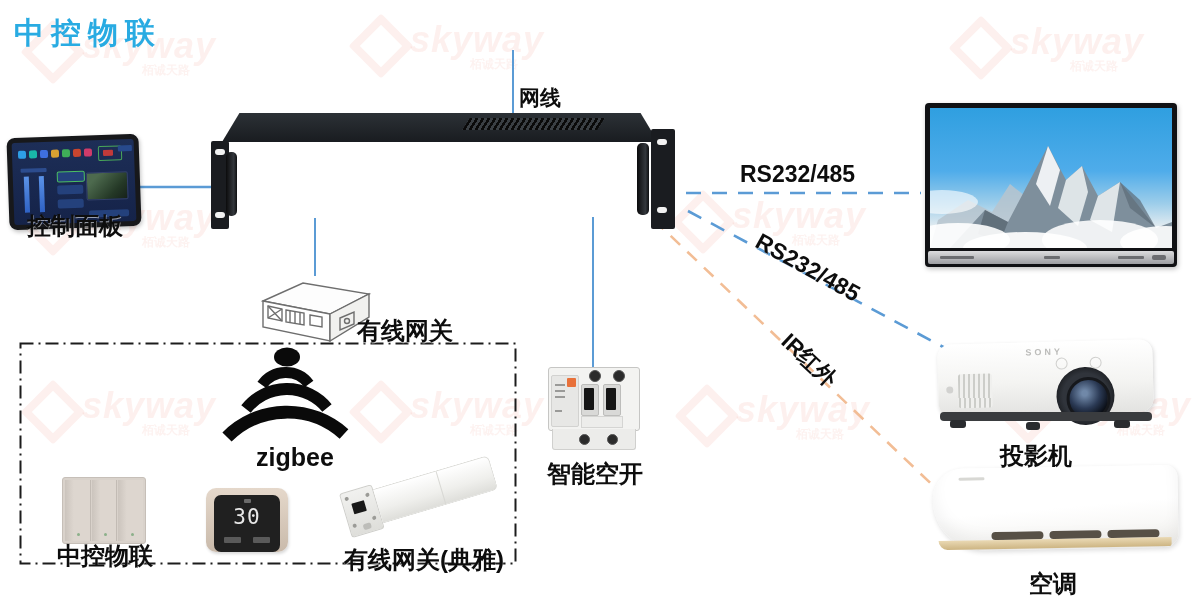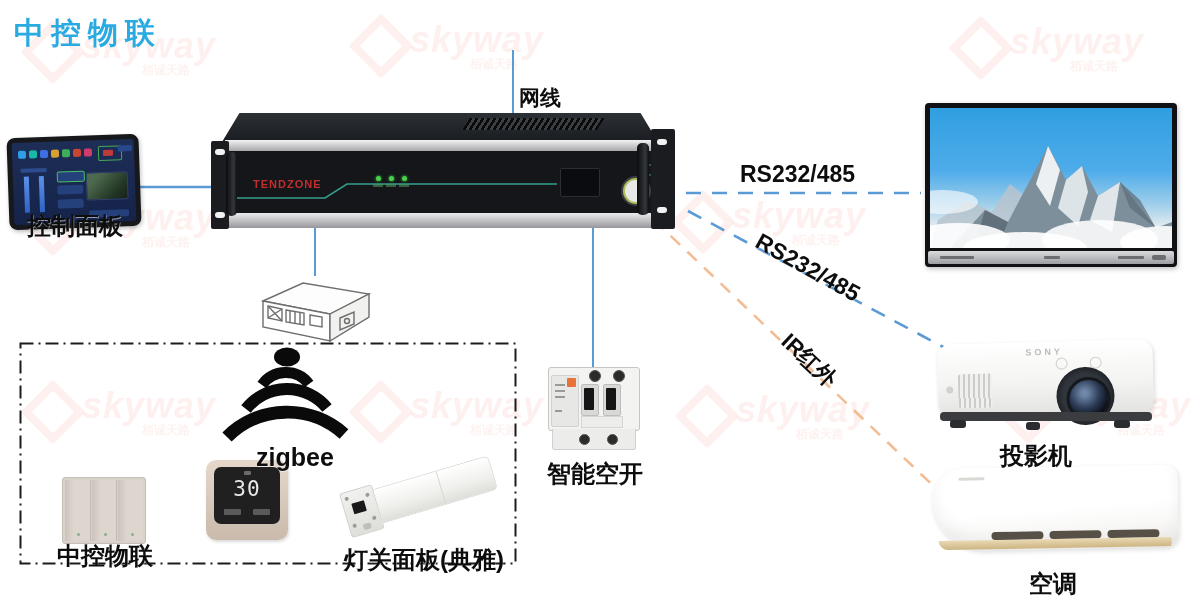--- a/index.html
+++ b/index.html
@@ -217,26 +217,27 @@
   </svg>
 
   <div class="title">中控物联</div>
 
   <div class="lbl" style="left:519px;top:84px;font-size:21px">网线</div>
   <div class="lbl" style="left:740px;top:161px;font-size:23px">RS232/485</div>
   <div class="lbl" style="left:764px;top:228px;font-size:23px;transform:rotate(29deg);transform-origin:0 0">RS232/485</div>
   <div class="lbl" style="left:795px;top:327px;font-size:22px;transform:rotate(43deg);transform-origin:0 0">IR红外</div>
 
   <div class="lbl" style="left:27px;top:210px;font-size:24px">控制面板</div>
+  <div class="lbl" style="left:357px;top:315px;font-size:24px">有线网关</div>
   <div class="lbl" style="left:547px;top:458px;font-size:24px">智能空开</div>
   <div class="lbl" style="left:1000px;top:440px;font-size:24px">投影机</div>
   <div class="lbl" style="left:1029px;top:568px;font-size:24px">空调</div>
   <div class="lbl" style="left:256px;top:443px;font-size:25px">zigbee</div>
   <div class="lbl" style="left:57px;top:540px;font-size:24px">中控物联</div>
-  <div class="lbl" style="left:344px;top:544px;font-size:24px">灯关面板(典雅)</div>
+  <div class="lbl" style="left:344px;top:544px;font-size:24px">有线网关(典雅)</div>
 
   <div class="dev" style="left:8px;top:136px;width:132px;height:92px">
     <div class="tab-frame">
       <div class="tab-screen">
         <div class="tab-ico" style="left:6px;top:8px;background:#2e9fe6"></div>
         <div class="tab-ico" style="left:17px;top:8px;background:#19b9a8"></div>
         <div class="tab-ico" style="left:28px;top:8px;background:#3e6fe0"></div>
         <div class="tab-ico" style="left:39px;top:8px;background:#d8a132"></div>
         <div class="tab-ico" style="left:50px;top:8px;background:#3fae58"></div>
         <div class="tab-ico" style="left:61px;top:8px;background:#c8452f"></div>
@@ -253,37 +254,20 @@
         <div class="tab-btn" style="left:44px;top:58px;width:26px;height:9px"></div>
         <div class="tab-video"></div>
         <div class="tab-btn" style="right:7px;bottom:5px;width:40px;height:7px"></div>
       </div>
     </div>
   </div>
 
   <div class="dev" style="left:210px;top:112px;width:470px;height:120px">
     <div class="rk-top">
       <div class="rk-vent"></div>
-    </div>
-    <div class="rk-front">
-      <div class="rk-strip-t"></div>
-      <div class="rk-strip-b"></div>
-      <svg class="abs" style="left:0;top:0" width="430" height="88">
-        <polyline points="8,58 100,58 122,44 332,44" fill="none" stroke="#35a08c" stroke-width="1.5"></polyline>
-      </svg>
-      <div class="rk-brand">TENDZONE</div>
-      <div class="rk-led" style="left:151px"></div>
-      <div class="rk-led" style="left:164px"></div>
-      <div class="rk-led" style="left:177px"></div>
-      <div class="rk-ledlbl" style="left:148px"></div>
-      <div class="rk-ledlbl" style="left:161px"></div>
-      <div class="rk-ledlbl" style="left:174px"></div>
-      <div class="rk-lcd"></div>
-      <div class="rk-btn"></div>
-      <div class="rk-logo"></div>
     </div>
     <div class="rk-ear" style="left:1px;top:29px;width:18px;height:88px">
       <div class="rk-hole" style="left:4px;top:8px"></div>
       <div class="rk-hole" style="left:4px;top:71px"></div>
     </div>
     <div class="rk-handle" style="left:16px;top:40px;width:11px;height:64px"></div>
     <div class="rk-ear" style="left:441px;top:17px;width:24px;height:100px">
       <div class="rk-hole" style="left:6px;top:10px"></div>
       <div class="rk-hole" style="left:6px;top:78px"></div>
     </div>
@@ -350,21 +334,21 @@
         </div>
       <div class="lp-key">
           <div class="lp-led"></div>
         </div>
       <div class="lp-key" style="border-right:none">
           <div class="lp-led"></div>
         </div>
     </div>
   </div>
 
-  <div class="dev" style="left:206px;top:460px;width:82px;height:80px">
+  <div class="dev" style="left:206px;top:488px;width:82px;height:64px">
     <div class="as-body">
       <div class="as-screen">
         <div class="as-sig"></div>
         <div class="as-val">30</div>
         <div class="as-sub" style="left:10px"></div>
         <div class="as-sub" style="right:10px"></div>
       </div>
     </div>
   </div>
 

